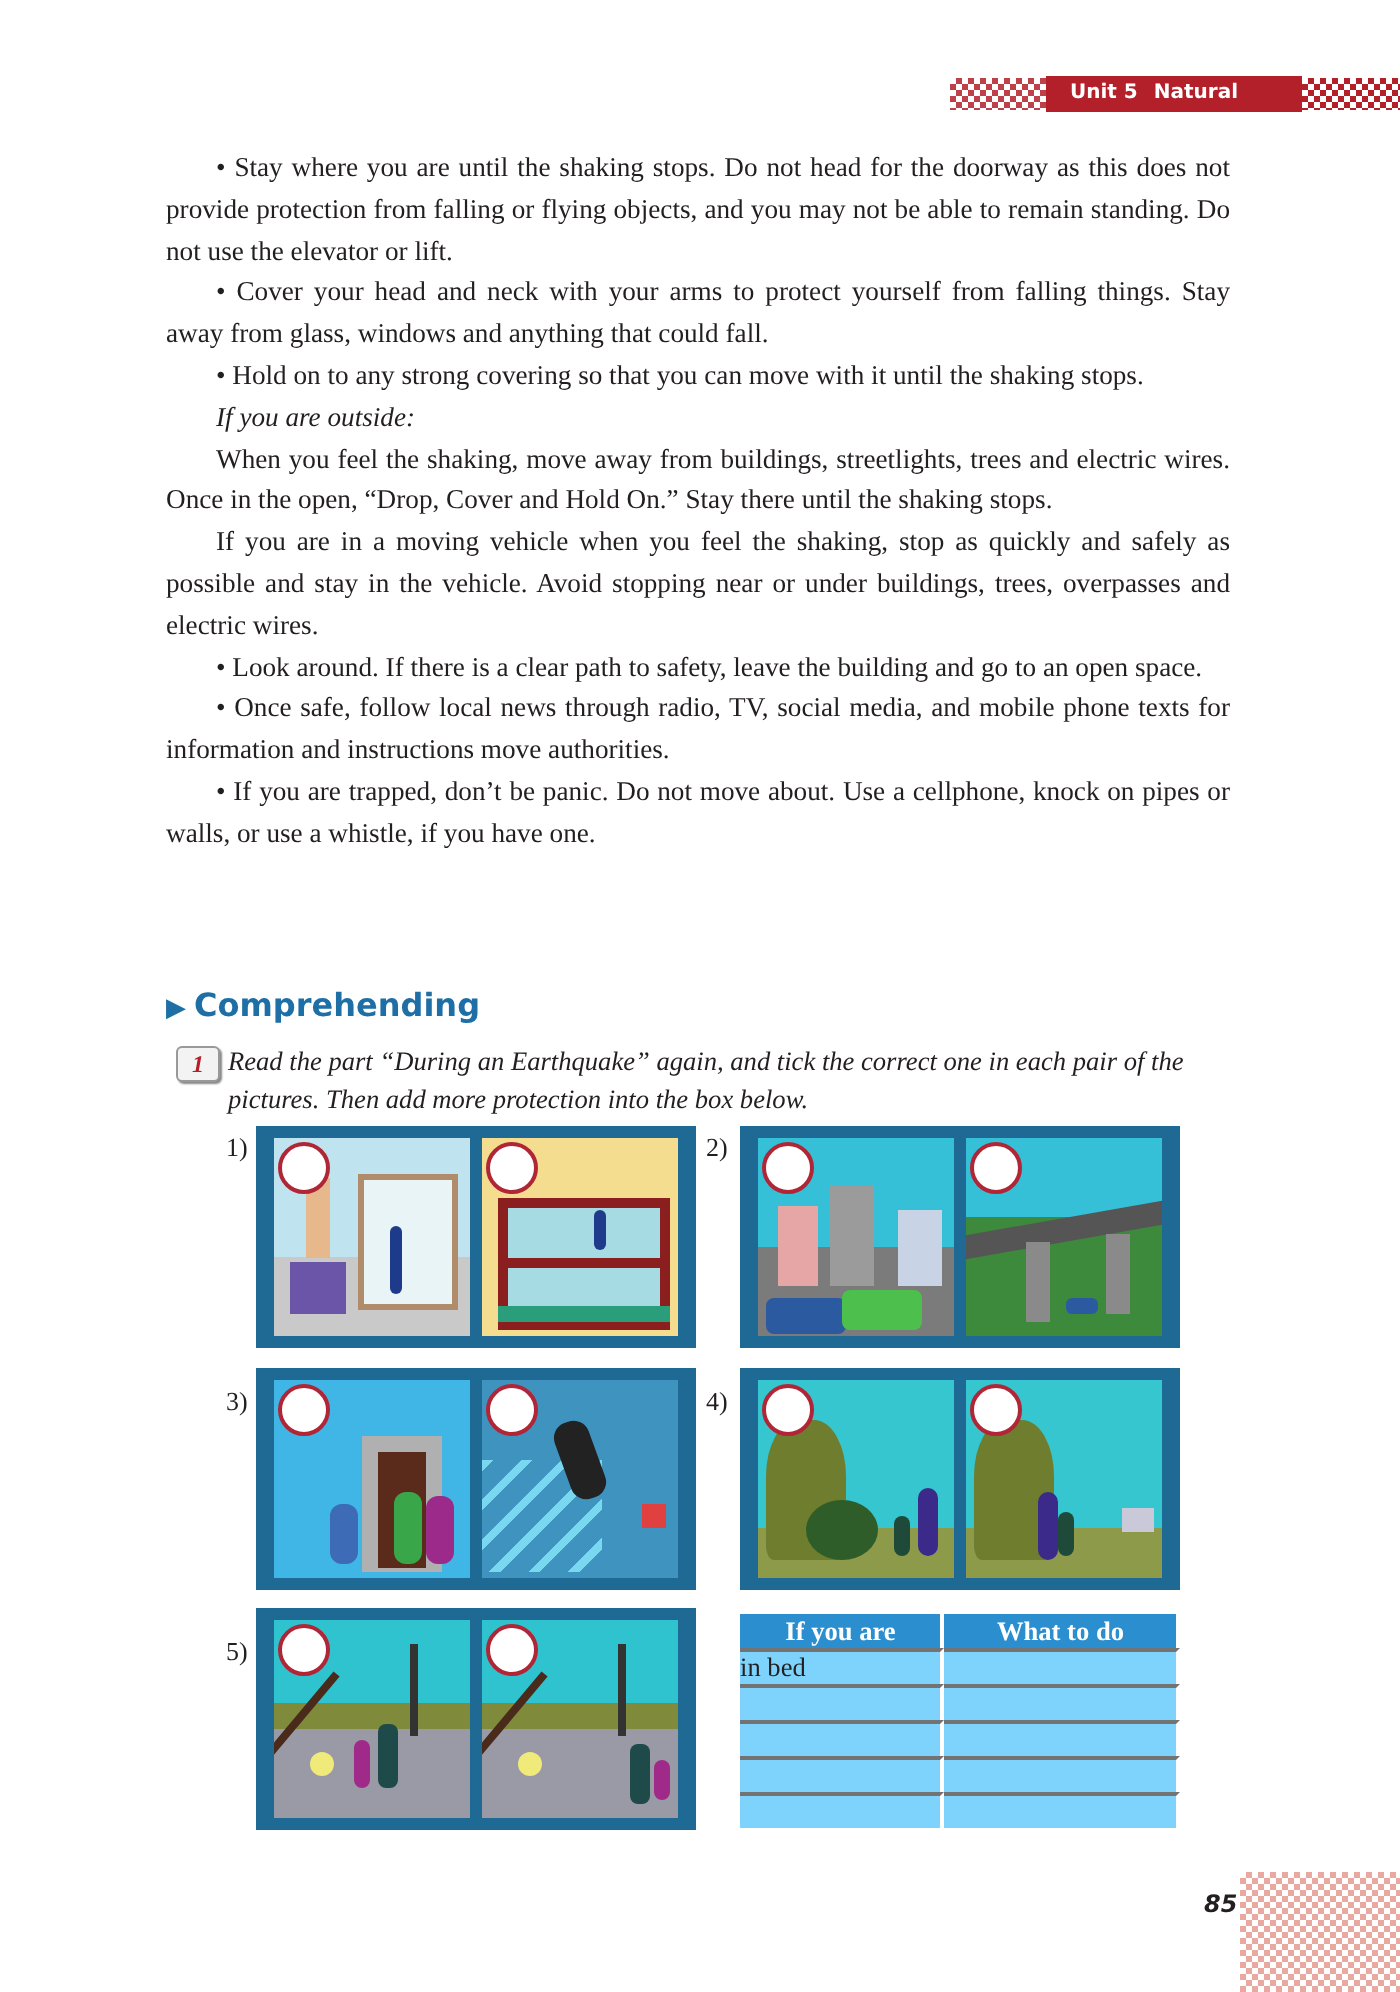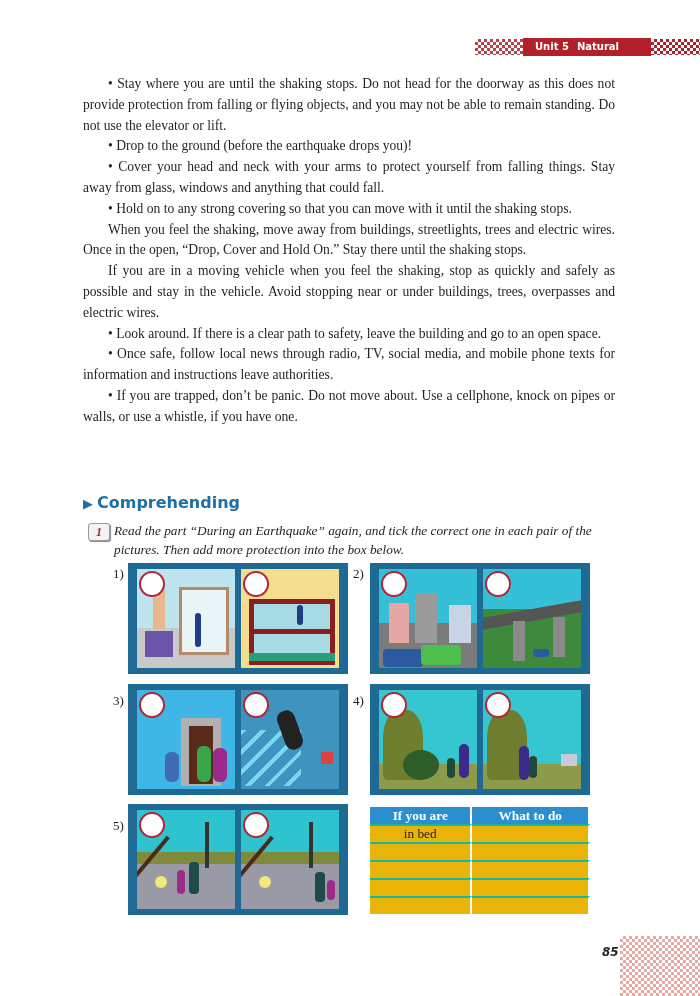--- a/index.html
+++ b/index.html
@@ -26,47 +26,47 @@
   .ex { position:absolute; left:88px; top:521px; width:530px; font-style:italic; font-size:13.3px; line-height:19px; }
   .ex .badge { position:absolute; left:0; top:2px; width:20px; height:16px; border:1px solid #999; border-radius:3px; background:#f3f3f3;
      color:#b3202a; font-weight:bold; font-size:12px; text-align:center; line-height:16px; box-shadow:1px 1px 1px #888; }
   .ex .txt { margin-left:26px; display:block; }
   .pair { position:absolute; display:flex; gap:0; background:#1f6a95; padding:6px; box-sizing:border-box; }
   .pic { position:relative; flex:1; margin:0 3px; overflow:hidden; }
   .circle { position:absolute; left:2px; top:2px; width:22px; height:22px; border-radius:50%; background:#fff; border:2px solid #b02636; z-index:3; }
   .num { position:absolute; font-size:13px; }
   table.tbl { position:absolute; left:370px; top:807px; width:220px; border-collapse:separate; border-spacing:0; font-size:13.3px; }
   table.tbl th { background:#2b8fcf; color:#fff; font-weight:bold; height:17px; padding:0; border-right:2px solid #fff; }
-  table.tbl td { background:#eab308; height:16px; border-top:2px solid #14b8a6; border-right:2px solid #fff; text-align:center; padding:0; }
+  table.tbl td { background:#7dd3fc; height:16px; border-top:2px solid #737373; border-right:2px solid #fff; padding:0; }
   .pageno { position:absolute; left:602px; top:945px; font-family:"DejaVu Sans", sans-serif; font-style:italic; font-weight:bold; font-size:12px; }
   .corner { position:absolute; right:0; bottom:0; width:80px; height:60px;
     background-image: linear-gradient(45deg,#e9a8a0 25%,transparent 25%,transparent 75%,#e9a8a0 75%),
                       linear-gradient(45deg,#e9a8a0 25%,transparent 25%,transparent 75%,#e9a8a0 75%);
     background-size:6px 6px; background-position:0 0,3px 3px; }
 </style>
 </head>
 <body>
 
 <div class="header">
   <div class="checker-l"></div>
   <div class="banner">
     <span>Unit 5</span><span>Natural Disasters</span>
   </div>
   <div class="checker-r"></div>
 </div>
 
 <div class="content">
   <p>• Stay where you are until the shaking stops. Do not head for the doorway as this does not provide protection from falling or flying objects, and you may not be able to remain standing. Do not use the elevator or lift.</p>
-  <p>• Drop to the ground (before the earthquake drops you)!</p>
   <p>• Cover your head and neck with your arms to protect yourself from falling things. Stay away from glass, windows and anything that could fall.</p>
   <p>• Hold on to any strong covering so that you can move with it until the shaking stops.</p>
+  <p class="it">If you are outside:</p>
   <p>When you feel the shaking, move away from buildings, streetlights, trees and electric wires. Once in the open, “Drop, Cover and Hold On.” Stay there until the shaking stops.</p>
   <p>If you are in a moving vehicle when you feel the shaking, stop as quickly and safely as possible and stay in the vehicle. Avoid stopping near or under buildings, trees, overpasses and electric wires.</p>
   <p>• Look around. If there is a clear path to safety, leave the building and go to an open space.</p>
-  <p>• Once safe, follow local news through radio, TV, social media, and mobile phone texts for information and instructions leave authorities.</p>
+  <p>• Once safe, follow local news through radio, TV, social media, and mobile phone texts for information and instructions move authorities.</p>
   <p>• If you are trapped, don’t be panic. Do not move about. Use a cellphone, knock on pipes or walls, or use a whistle, if you have one.</p>
 </div>
 
 <div class="comp-title">
   <span class="tri">▶</span><span>Comprehending</span>
 </div>
 
 <div class="ex">
   <span class="badge">1</span>
   <span class="txt">Read the part “During an Earthquake” again, and tick the correct one in each pair of the pictures. Then add more protection into the box below.</span>

